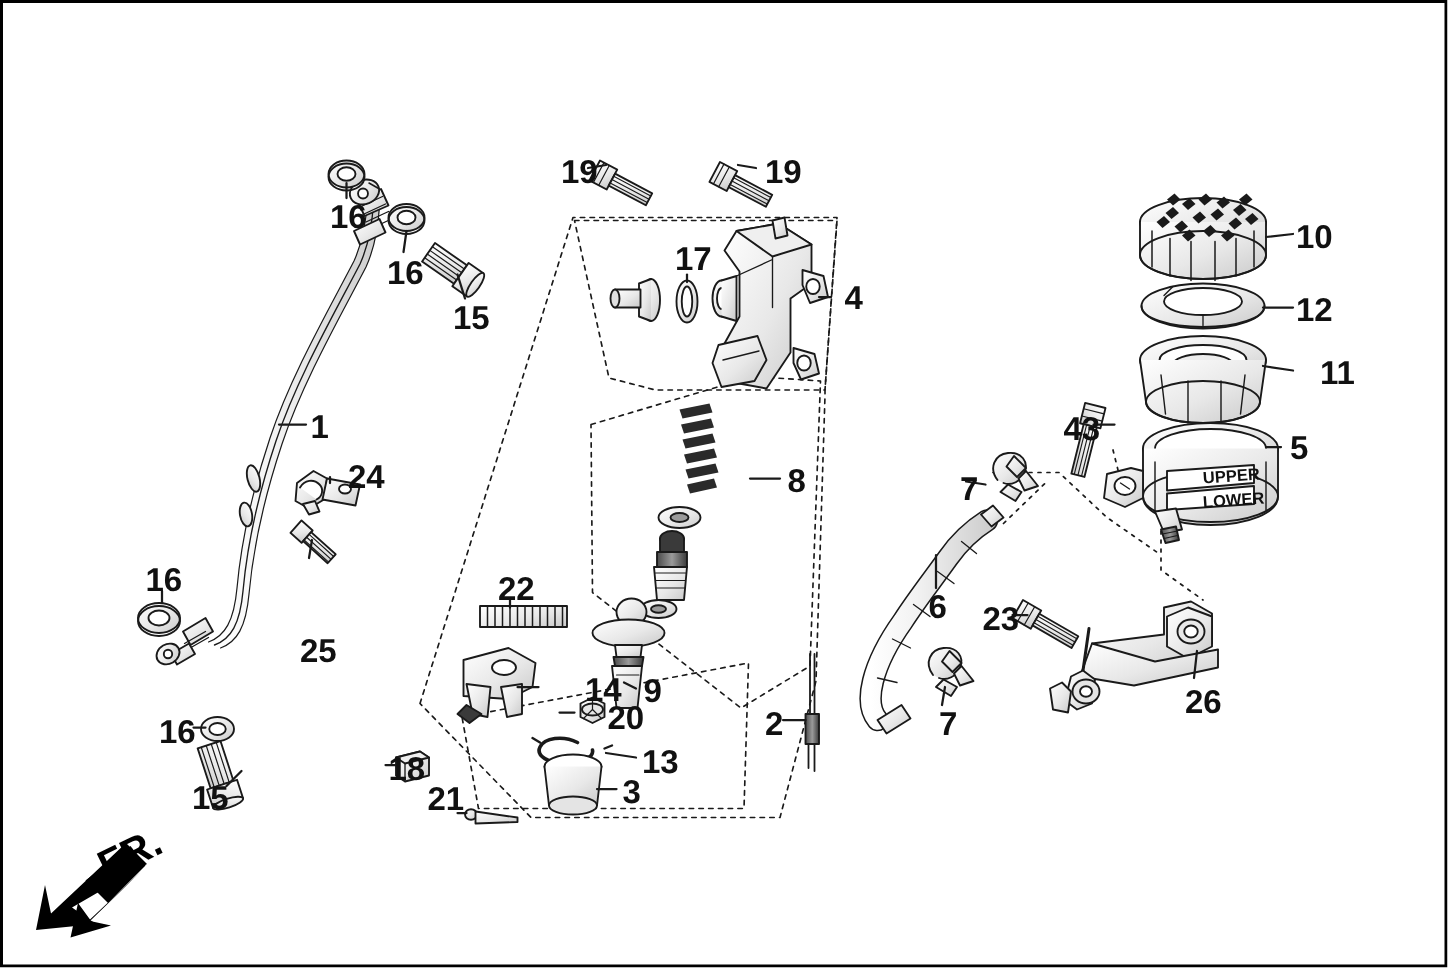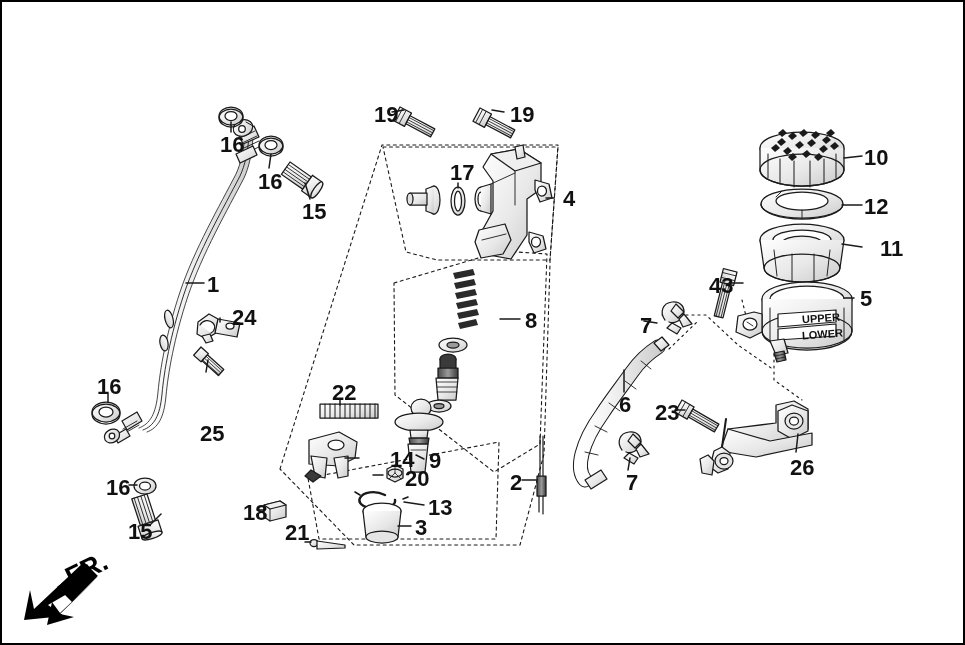--- a/index.html
+++ b/index.html
@@ -439,21 +439,21 @@
   <div class="lbl" style="left:862px;top:194px;">12</div>
   <div class="lbl" style="left:426px;top:495px;">13</div>
   <div class="lbl" style="left:360px;top:447px;margin-left:28px;">14</div>
   <div class="lbl" style="left:300px;top:199px;">15</div>
   <div class="lbl" style="left:126px;top:519px;">15</div>
   <div class="lbl" style="left:218px;top:132px;">16</div>
   <div class="lbl" style="left:256px;top:169px;">16</div>
   <div class="lbl" style="left:95px;top:374px;">16</div>
   <div class="lbl" style="left:104px;top:475px;">16</div>
   <div class="lbl" style="left:448px;top:160px;">17</div>
-  <div class="lbl" style="left:241px;top:500px;">18</div>
+  <div class="lbl" style="left:257px;top:500px;">18</div>
   <div class="lbl" style="left:372px;top:102px;">19</div>
   <div class="lbl" style="left:508px;top:102px;">19</div>
   <div class="lbl" style="left:358px;top:466px;margin-left:45px;">20</div>
   <div class="lbl" style="left:283px;top:520px;text-align:center;">21</div>
   <div class="lbl" style="left:330px;top:380px;">22</div>
   <div class="lbl" style="left:653px;top:400px;">23</div>
   <div class="lbl" style="left:230px;top:305px;">24</div>
   <div class="lbl" style="left:198px;top:373px;margin-top:48px;">25</div>
   <div class="lbl" style="left:788px;top:455px;">26</div>
   <div class="lbl" style="left:707px;top:273px;">43</div>

